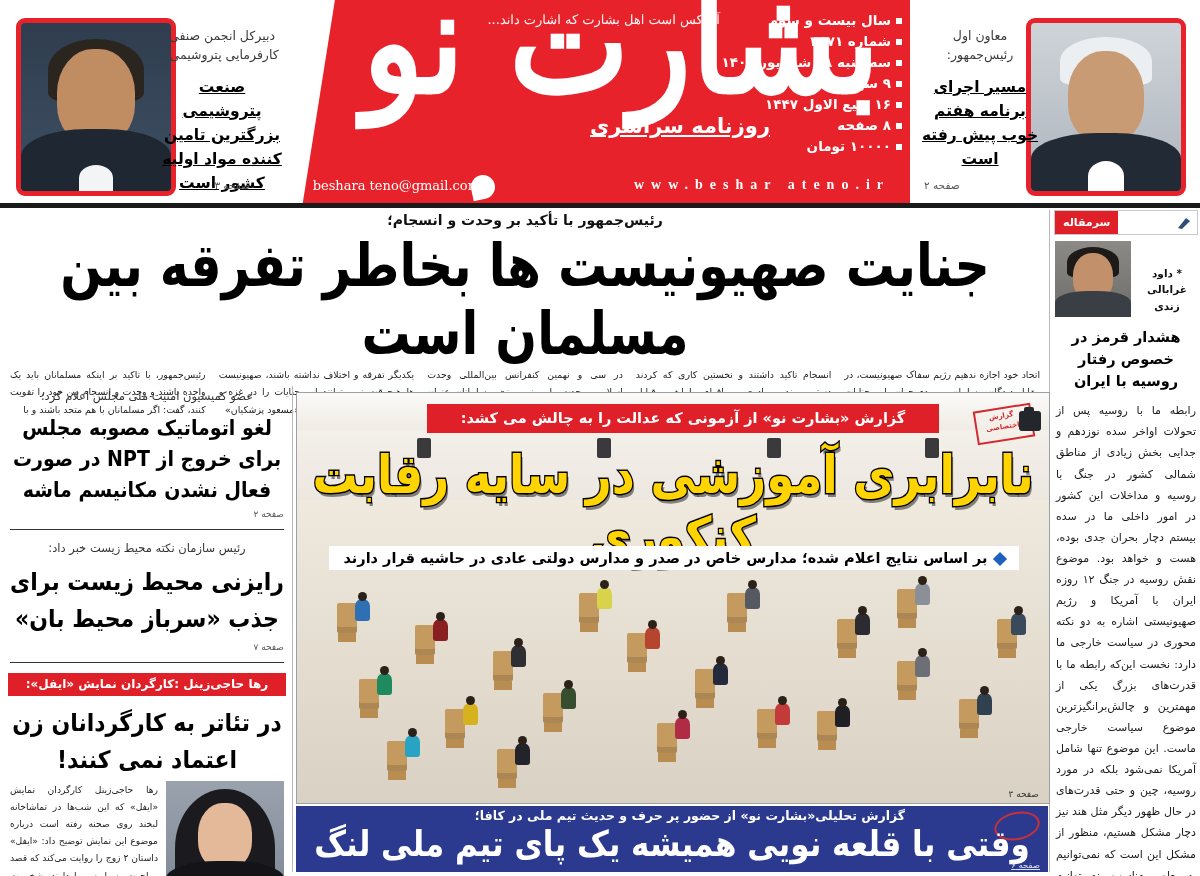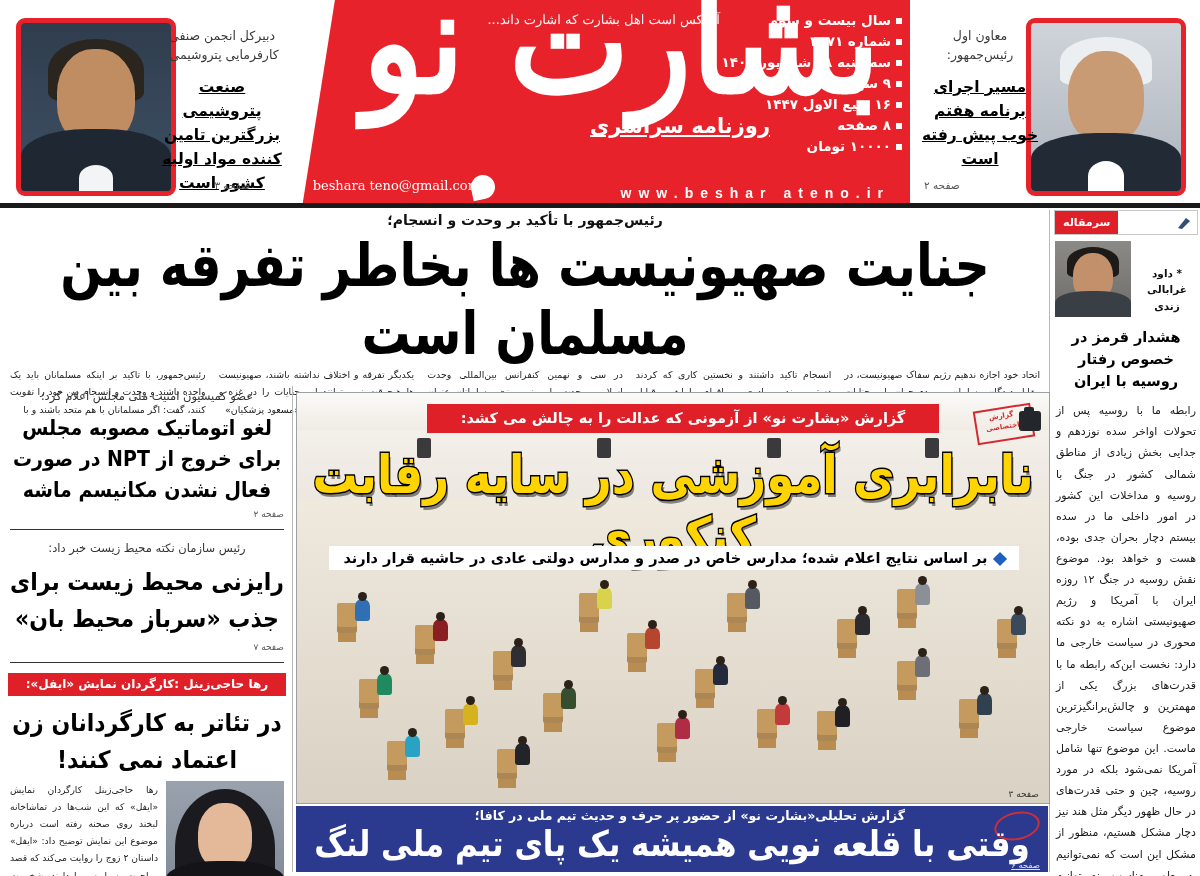--- a/index.html
+++ b/index.html
@@ -30,22 +30,22 @@
   .logo-motto{
     position:absolute;right:170px;top:16px;
     font-size:13px;color:#fff;white-space:nowrap;opacity:.95;
     font-family:"DejaVu Serif","Liberation Serif",serif;
   }
   .mh-meta{position:absolute;right:8px;top:14px;width:150px;direction:rtl;}
   .mh-meta .row{display:flex;align-items:center;justify-content:flex-start;gap:5px;
     color:#fff;font-size:13.5px;font-weight:bold;line-height:1;margin-bottom:7.5px;white-space:nowrap;}
   .mh-meta .bullet{display:inline-block;width:6px;height:6px;background:#fff;flex:0 0 auto;}
   .mh-web{position:absolute;left:0;right:0;bottom:4px;height:22px;}
-  .mh-web .url{position:absolute;right:20px;top:8px;color:#fff;font-size:14px;letter-spacing:7px;
-    font-family:Liberation Sans, sans-serif;font-weight:bold;direction:ltr;}
+  .mh-web .url{position:absolute;right:20px;top:0;color:#fff;font-size:14px;letter-spacing:7px;
+    font-family:Liberation Serif, serif;font-weight:bold;direction:ltr;}
   .mh-web .mail{position:absolute;right:430px;top:1px;color:#fff;font-size:13px;direction:ltr;
     font-family:"DejaVu Serif","Liberation Serif",serif;}
   .mh-web .dot{position:absolute;right:415px;top:-2px;width:24px;height:24px;background:#fff;
     border-radius:50% 50% 50% 0;transform:rotate(-12deg);}
 
   
   .mh-side{position:absolute;top:0;height:203px;width:290px;}
   .mh-side.left{left:0;}
   .mh-side.right{left:910px;width:290px;}
   .mh-photo{position:absolute;top:18px;width:150px;height:168px;border:5px solid #e8222a;border-radius:9px;

